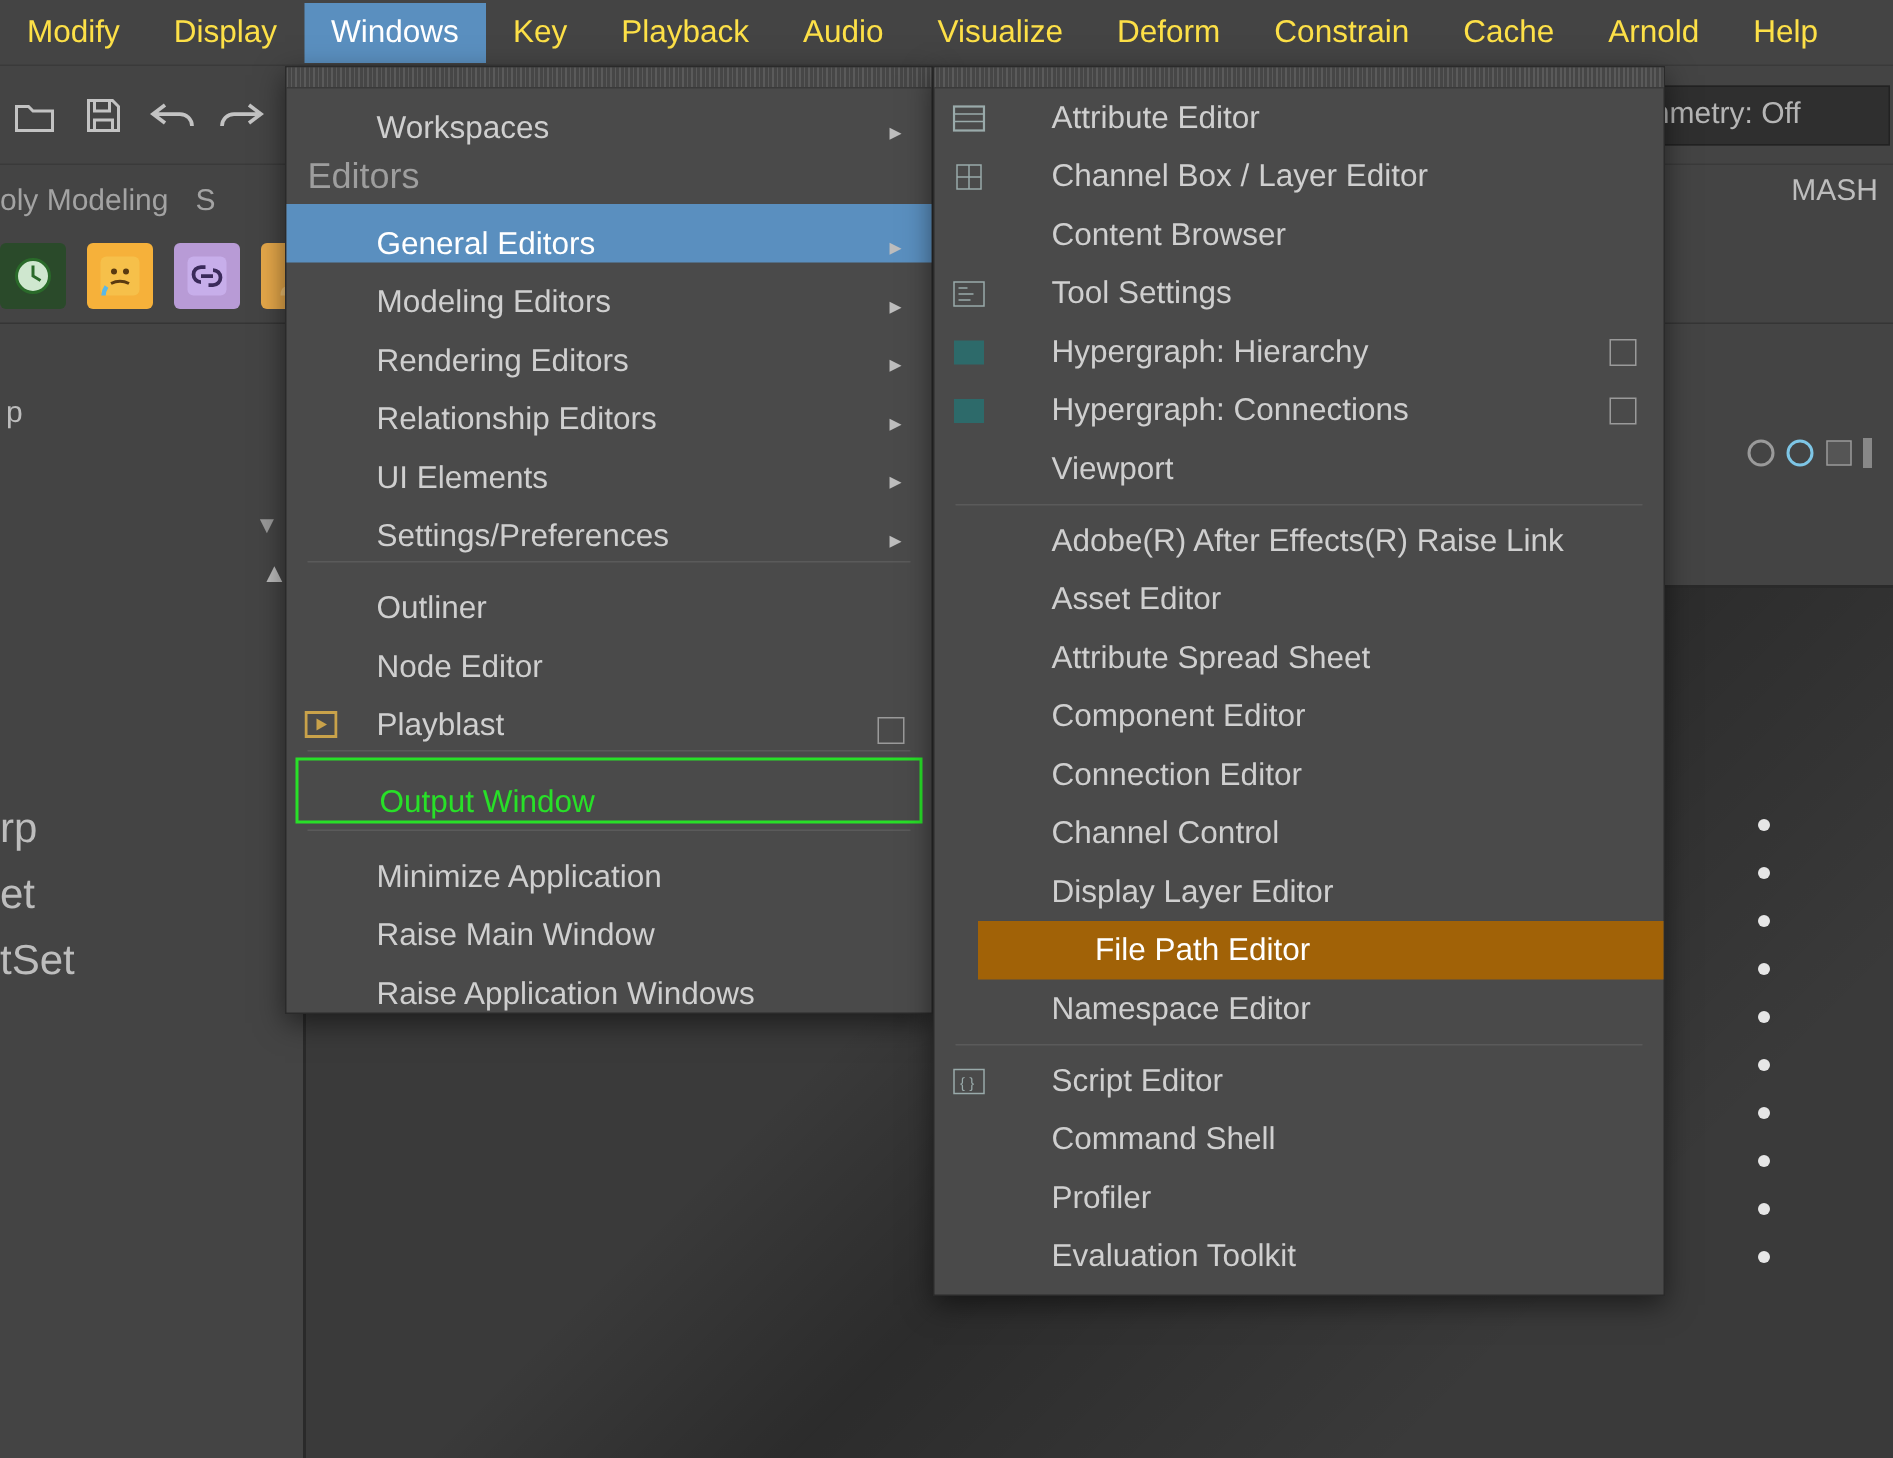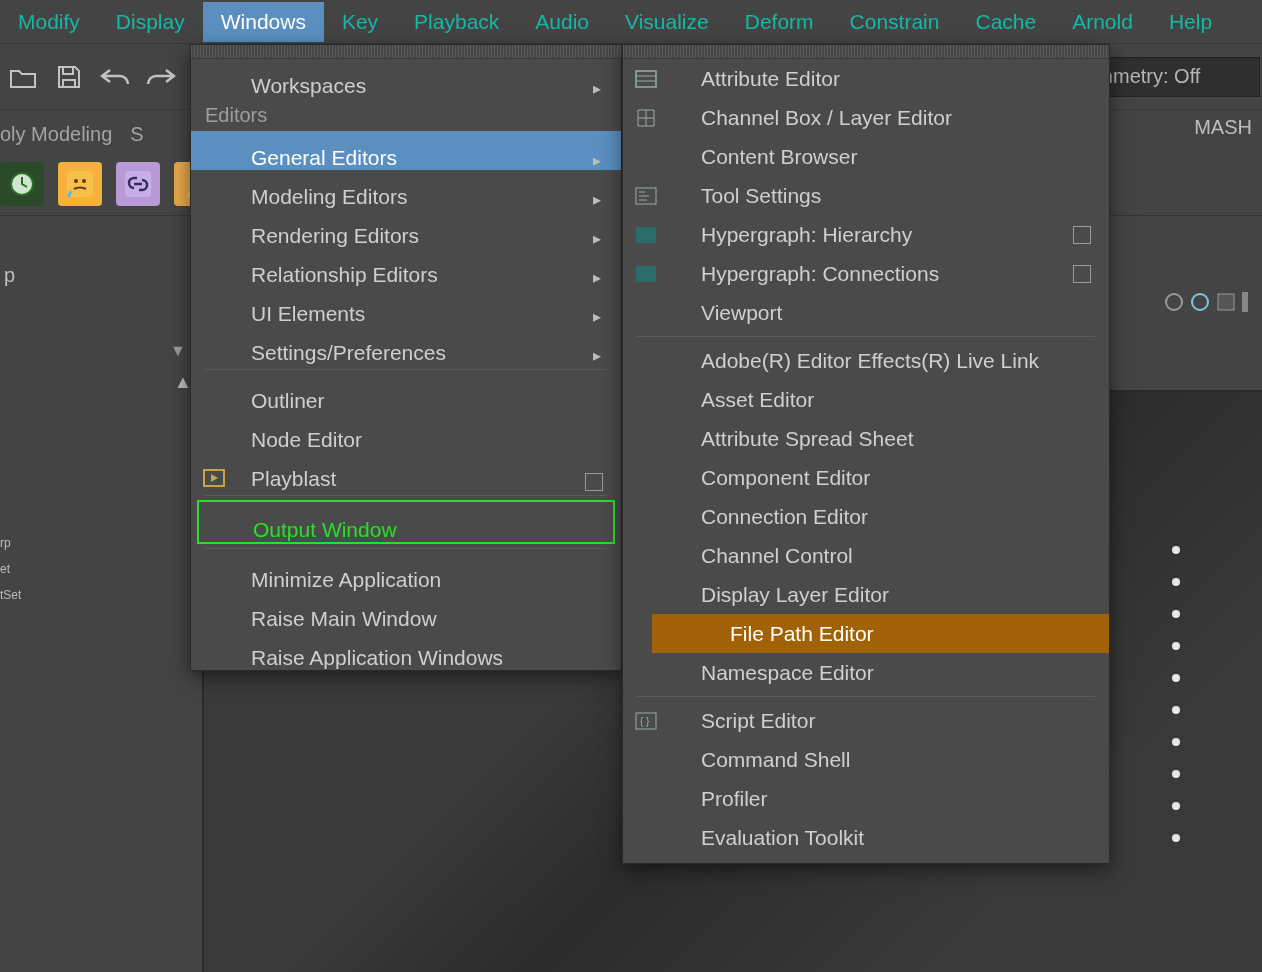--- a/index.html
+++ b/index.html
@@ -14,21 +14,21 @@
   
   .menubar {
     height: 44px;
     display: flex; align-items: center;
     background: #444444;
     padding-left: 0;
     border-bottom: 1px solid #3a3a3a;
   }
   .menubar .menu-item {
     padding: 8px 18px;
-    color: #14b8a6;
+    color: #fde047;
     font-size: 21px;
     cursor: pointer;
   }
   .menubar .menu-item.active {
     background: #5a8fbf;
     color: #ffffff;
   }
 
   
   .toolbar-row {
@@ -160,21 +160,21 @@
     z-index: 50;
   }
   .menu-panel .grip {
     height: 14px;
     background: repeating-linear-gradient(90deg,#5a5a5a 0 1px,#464646 1px 3px);
     border-bottom: 1px solid #3a3a3a;
   }
   .menu-panel .heading {
     padding: 6px 14px 4px 14px;
     color: #9e9e9e;
-    font-size: 20px;
+    font-size: 24px;
   }
   .menu-panel .mrow {
     display: flex; align-items: flex-end;
     height: 39px;
     padding: 0 22px 0 60px;
     color: #cfcfcf;
     font-size: 21px;
     position: relative;
     cursor: pointer;
   }
@@ -346,21 +346,21 @@
       </svg>
   </div>
 </div>
 
 <div class="left-panel">
   <div class="p-label">p</div>
 </div>
 <div class="left-chevron">▼</div>
 <div class="left-tri">▲</div>
 
-<div style="position:absolute; left:0; top:530px; color:#bdbdbd; font-size:12px;">
+<div style="position:absolute; left:0; top:530px; color:#bdbdbd; font-size:28px;">
   <div class="row" style="padding:6px 0;">rp</div>
   <div class="row" style="padding:6px 0;">et</div>
   <div class="row" style="padding:6px 0;">tSet</div>
 </div>
 
 <div class="viewport">
   <div class="dots">
     <span></span>
       <span></span>
       <span></span>
@@ -512,21 +512,21 @@
     <span>Hypergraph: Connections</span>
     <span class="optbox"></span>
   </div>
   <div class="srow">
     <span>Viewport</span>
   </div>
 
   <div class="sdiv"></div>
 
   <div class="srow">
-    <span>Adobe(R) Editor Effects(R) Live Link</span>
+    <span>Adobe(R) After Effects(R) Raise Link</span>
   </div>
   <div class="srow">
     <span>Asset Editor</span>
   </div>
   <div class="srow">
     <span>Attribute Spread Sheet</span>
   </div>
   <div class="srow">
     <span>Component Editor</span>
   </div>

